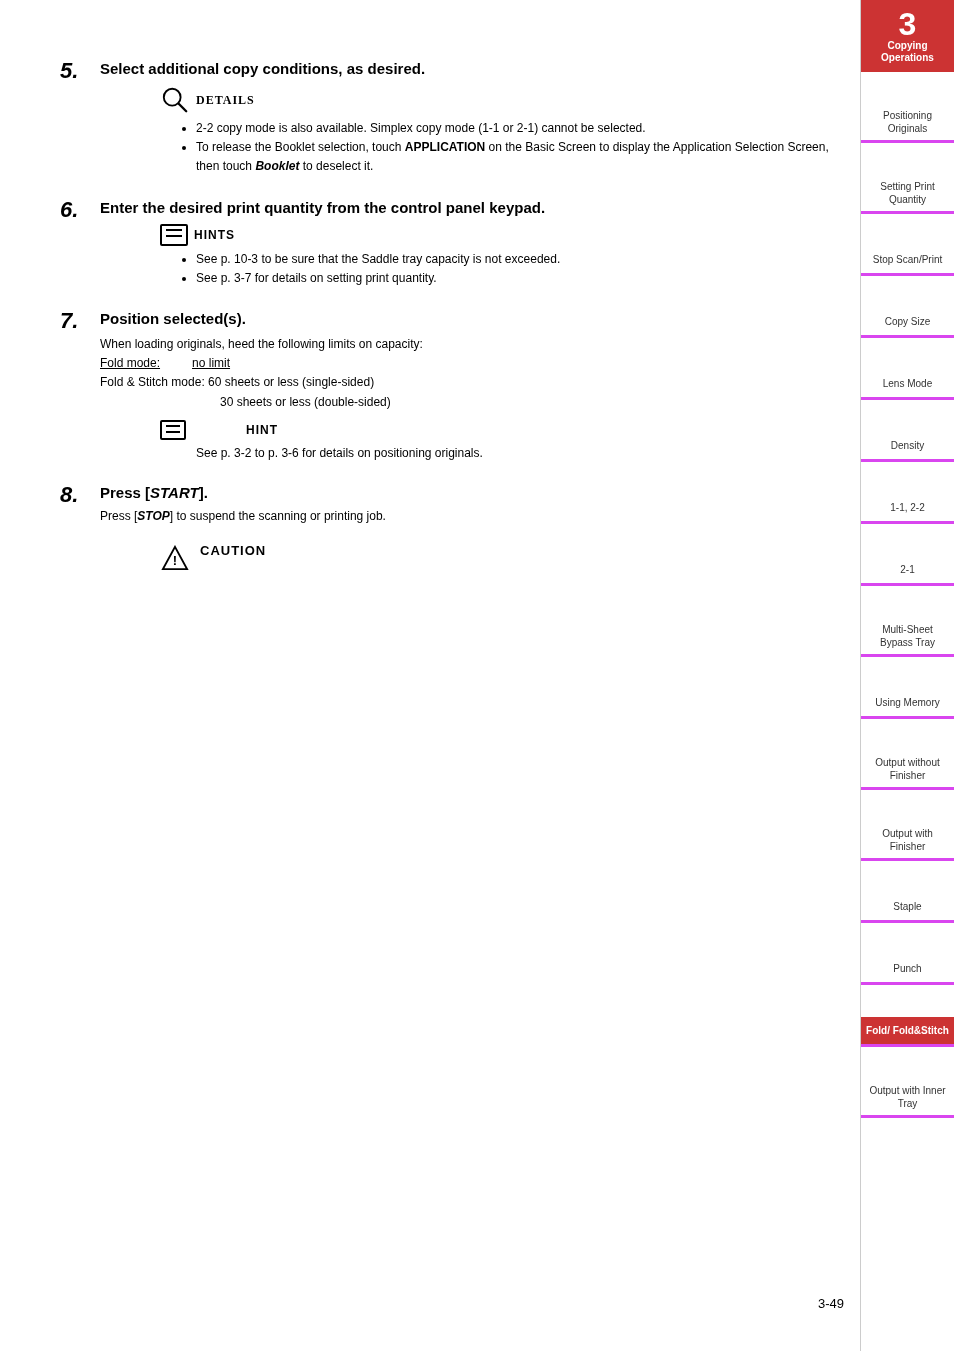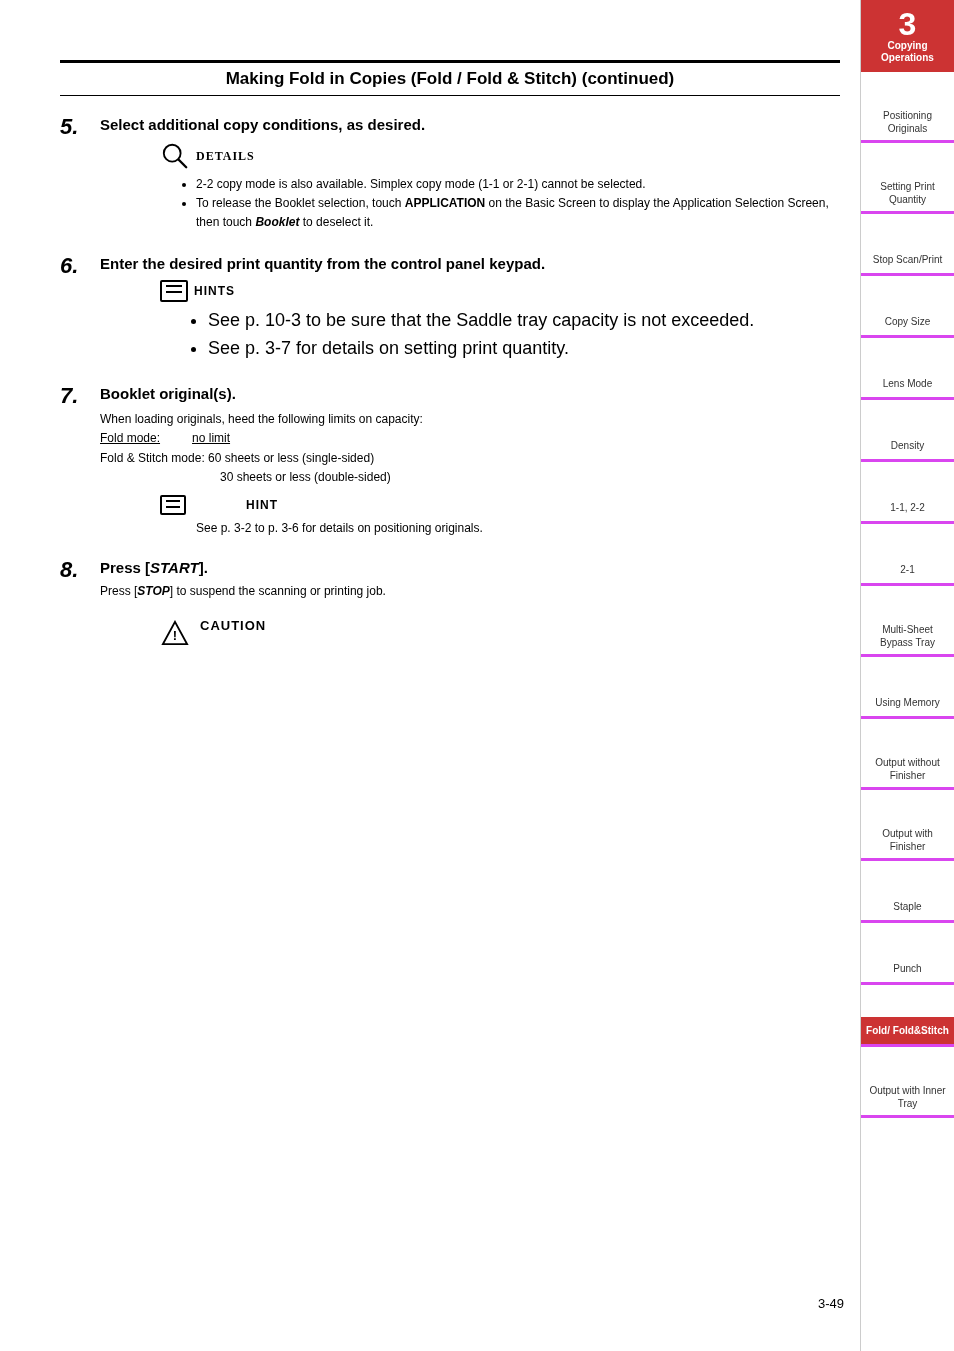--- a/index.html
+++ b/index.html
@@ -119,23 +119,23 @@
       right: 4px;
       height: 2px;
       background: #000;
     }
     .hints-label {
       font-size: 12px;
       font-weight: bold;
       letter-spacing: 1px;
     }
     .hints-list {
-      margin-left: 48px;
+      margin-left: 36px;
       list-style: disc;
-      font-size: 18px;
+      font-size: 12px;
       line-height: 1.6;
     }
     
     .hint-box {
       margin: 8px 0 8px 60px;
     }
     .hint-header {
       display: flex;
       align-items: center;
       margin-bottom: 4px;
@@ -260,23 +260,20 @@
       height: 26px;
     }
   </style>
 </head>
 <body>
 
 <div class="page-wrapper">
 
   <div class="main-content">
 
-    <div class="page-title-bar">
-      <h1>Making Fold in Copies (Fold / Fold &amp; Stitch) (continued)</h1>
-    </div>
 
     <div class="step">
       <div class="step-number">5.</div>
       <div class="step-content">
         <div class="step-title">Select additional copy conditions, as desired.</div>
         <div class="details-box">
           <div class="details-header">
             <div class="details-icon">
 
               <svg class="magnifier-svg" viewBox="0 0 30 30">
@@ -308,21 +305,21 @@
             <li>See p. 10-3 to be sure that the Saddle tray capacity is not exceeded.</li>
             <li>See p. 3-7 for details on setting print quantity.</li>
           </ul>
         </div>
       </div>
     </div>
 
     <div class="step">
       <div class="step-number">7.</div>
       <div class="step-content">
-        <div class="step-title">Booklet original(s).</div>
+        <div class="step-title">Position selected(s).</div>
         <div class="position-content">
           <div>When loading originals, heed the following limits on capacity:</div>
           <div class="position-table">
             <div class="position-row">
               <span>Fold mode:</span>
               <span>no limit</span>
             </div>
             <div>Fold &amp; Stitch mode: 60 sheets or less (single-sided)</div>
             <div style="margin-left: 120px;">30 sheets or less (double-sided)</div>
           </div>

